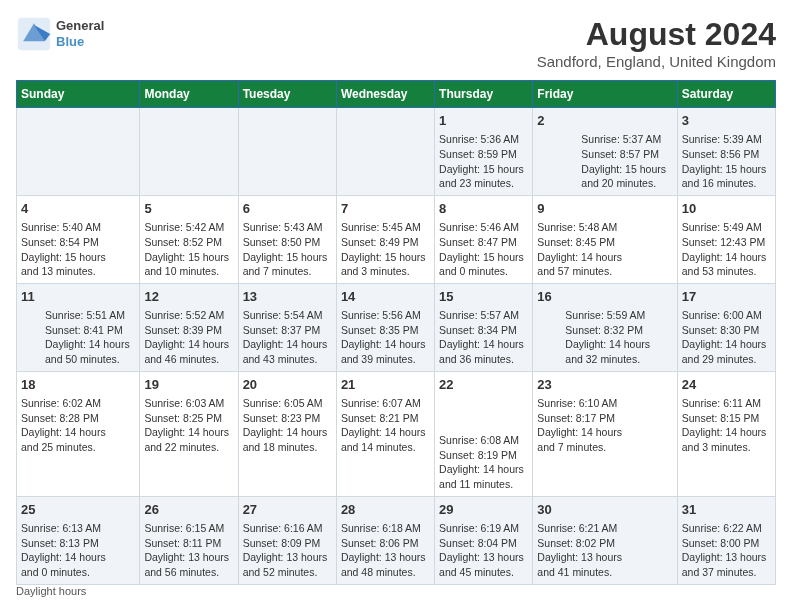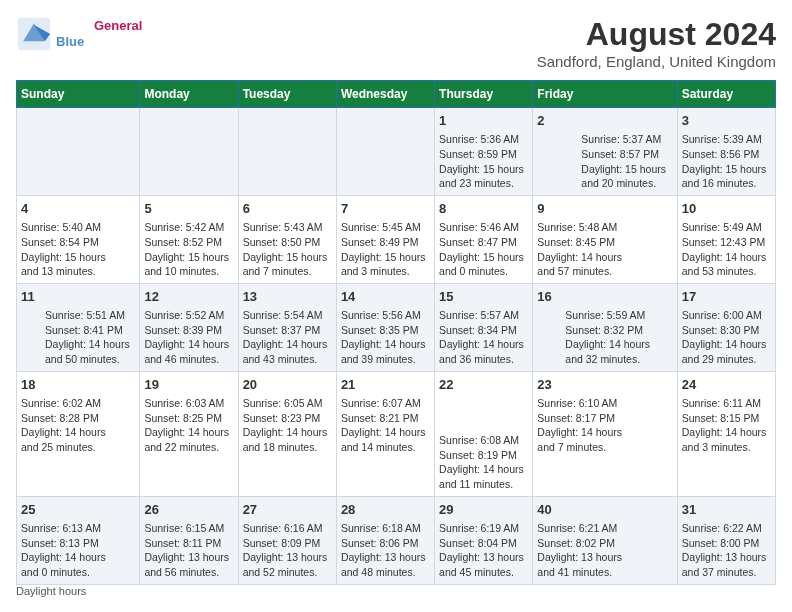--- a/index.html
+++ b/index.html
@@ -21,21 +21,21 @@
       align-items: center;
       gap: 4px;
     }
     .logo-text {
       display: flex;
       flex-direction: column;
       font-size: 13px;
       font-weight: bold;
       line-height: 1.2;
     }
-    .logo-text span:first-child { color: #be185d; margin-left: 38px; }
+    .logo-text span:first-child { color: #404040; }
     .logo-text span:last-child { color: #4a90c4; }
     .logo-icon {
       width: 36px;
       height: 36px;
     }
     .title-area {
       text-align: right;
       margin-left: 16px;
     }
     .main-title {
@@ -339,21 +339,21 @@
 and 48 minutes.</div>
         </td>
         <td>
           <span class="day-num">29</span>
           <div class="day-info" style="white-space: pre-line;">Sunrise: 6:19 AM
 Sunset: 8:04 PM
 Daylight: 13 hours
 and 45 minutes.</div>
         </td>
         <td>
-          <span class="day-num">40</span>
+          <span class="day-num">30</span>
           <div class="day-info" style="white-space: pre-line;">Sunrise: 6:21 AM
 Sunset: 8:02 PM
 Daylight: 13 hours
 and 41 minutes.</div>
         </td>
         <td>
           <span class="day-num">31</span>
           <div class="day-info" style="white-space: pre-line;">Sunrise: 6:22 AM
 Sunset: 8:00 PM
 Daylight: 13 hours

